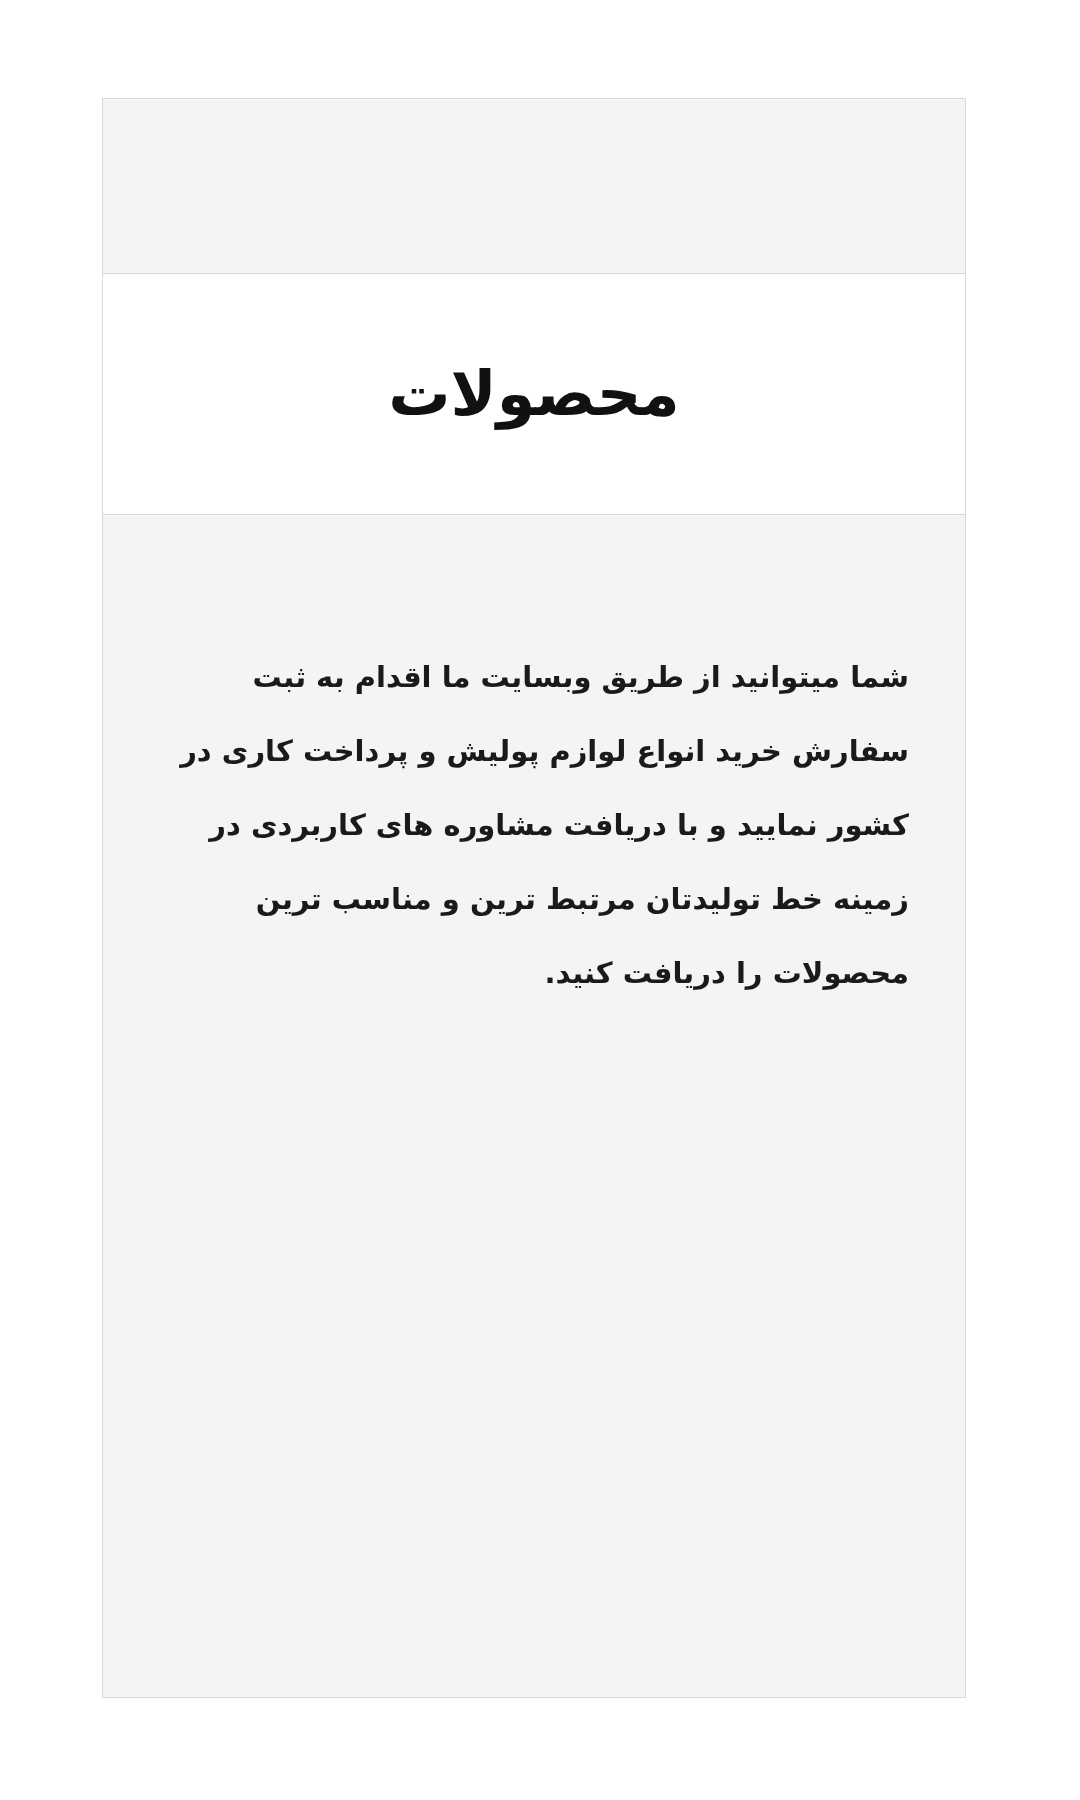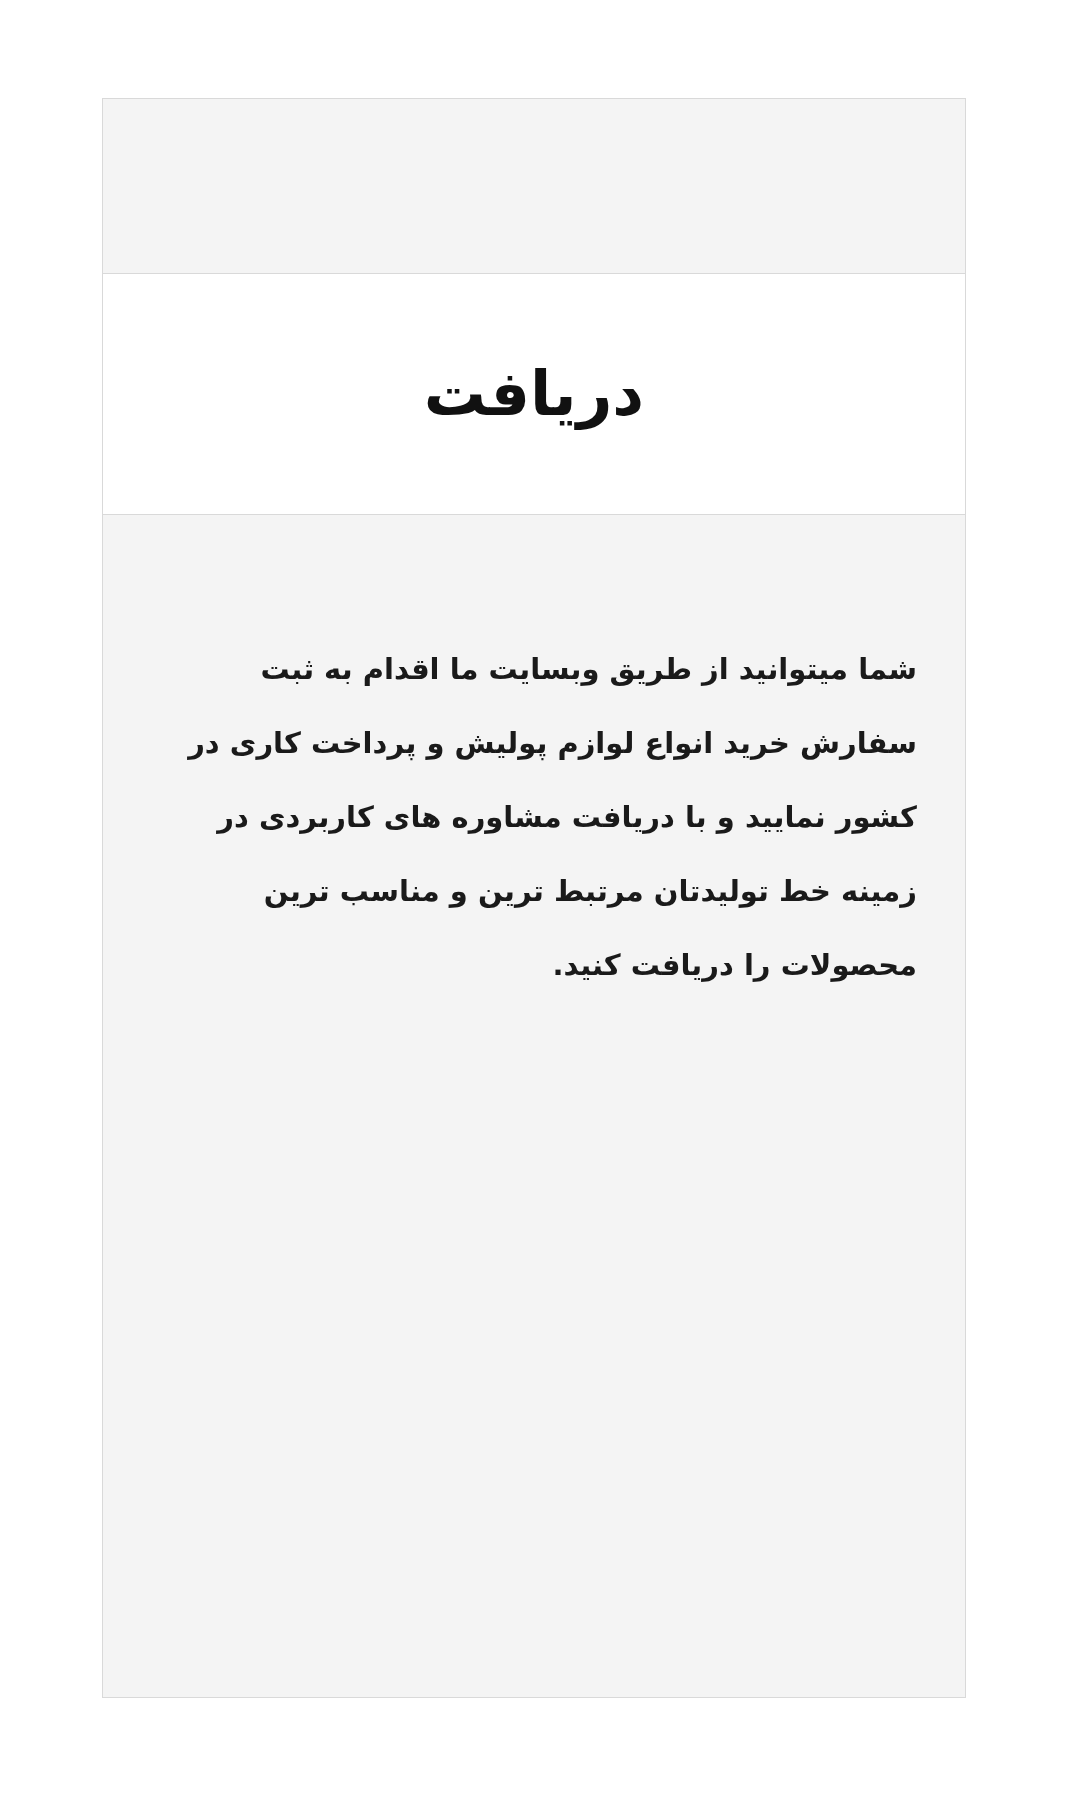--- a/index.html
+++ b/index.html
@@ -63,42 +63,42 @@
   }
 
   .body-area {
     flex: 1 1 auto;
     background: #f4f4f4;
     padding: 118px 40px 0 40px;
     box-sizing: border-box;
   }
 
   .body-text {
-    margin: 0;
+    margin: 8px;
     direction: rtl;
     text-align: right;
     font-size: 29px;
     font-weight: 600;
     color: #1a1a1a;
     line-height: 2.55;
     padding-right: 8px;
     padding-left: 8px;
   }
 </style>
 </head>
 <body>
 
 <div class="page">
 
   <div class="card">
 
     <div class="card-top-spacer"></div>
 
     <div class="title-band">
-      <h1>دریافت</h1>
+      <h1>محصولات</h1>
     </div>
 
     <div class="body-area">
       <p class="body-text">شما میتوانید از طریق وبسایت ما اقدام به ثبت سفارش خرید انواع لوازم پولیش و پرداخت کاری در کشور نمایید و با دریافت مشاوره های کاربردی در زمینه خط تولیدتان مرتبط ترین و مناسب ترین محصولات را دریافت کنید.</p>
     </div>
 
   </div>
 
 </div>
 

